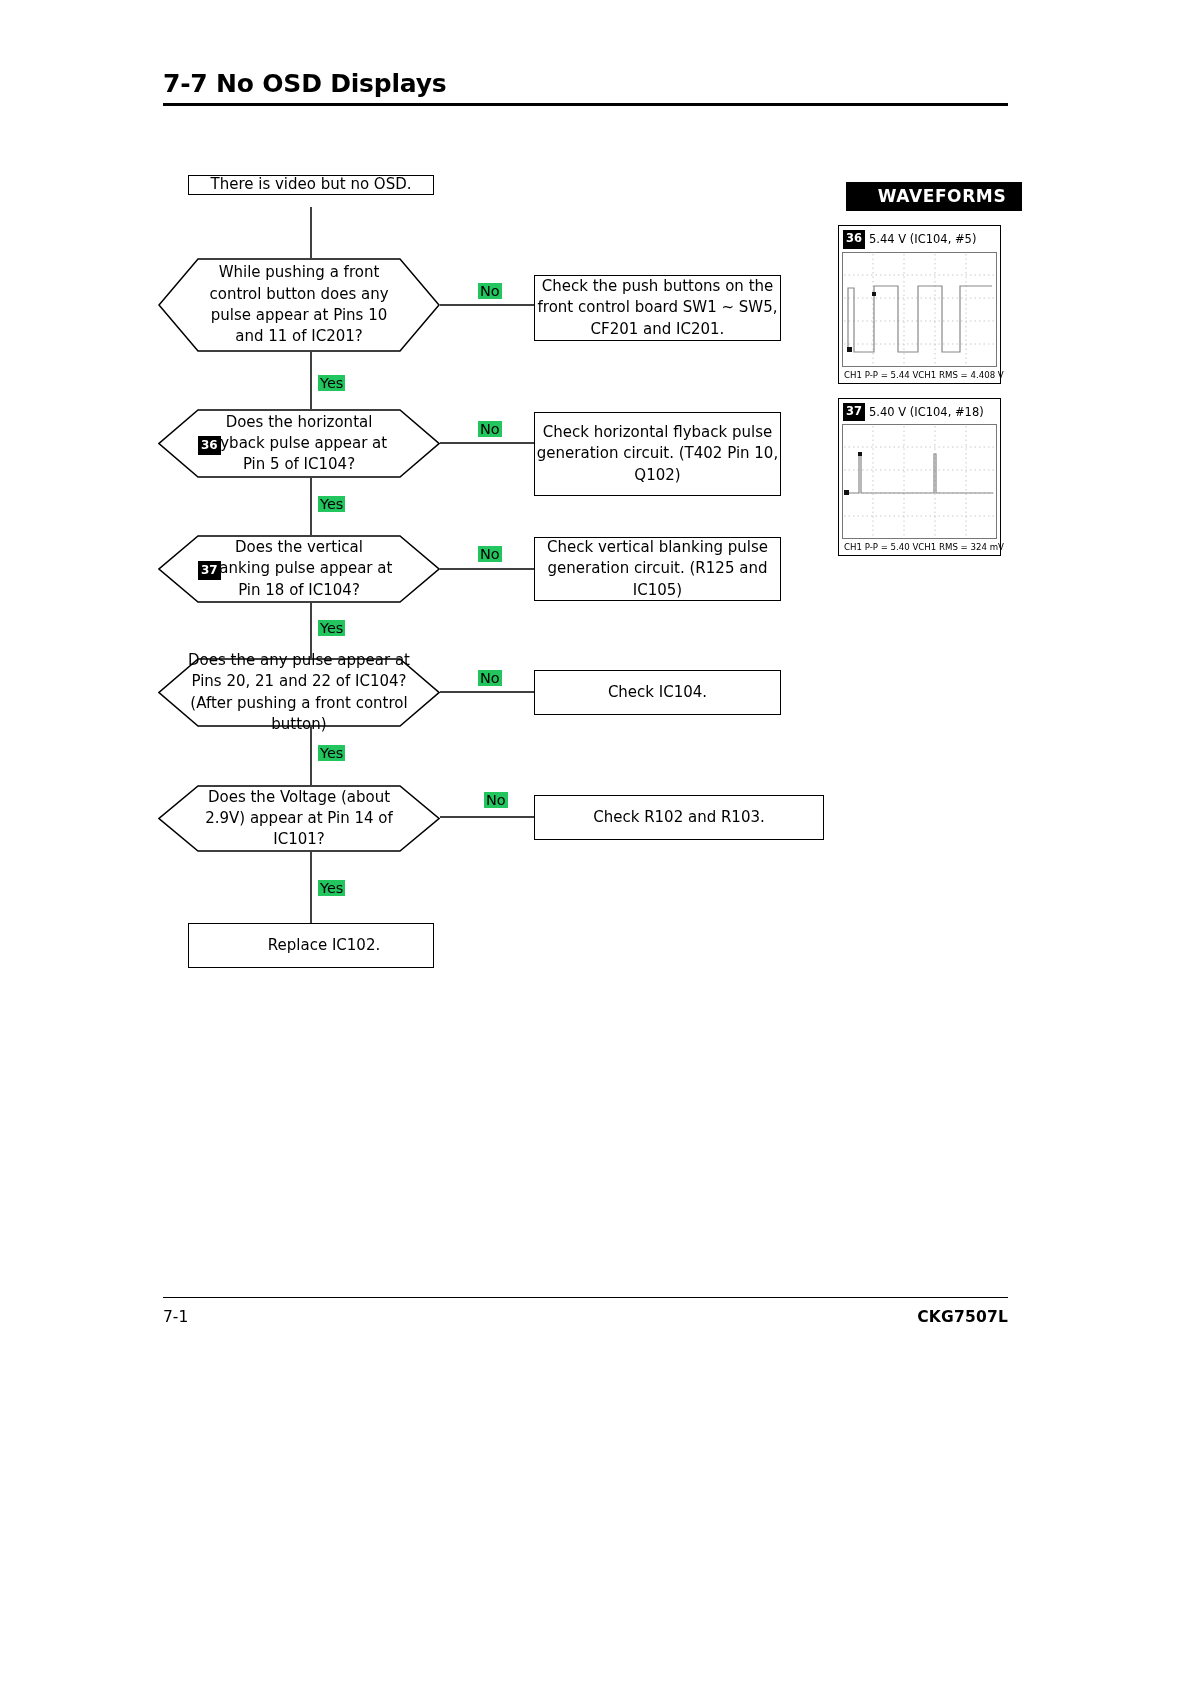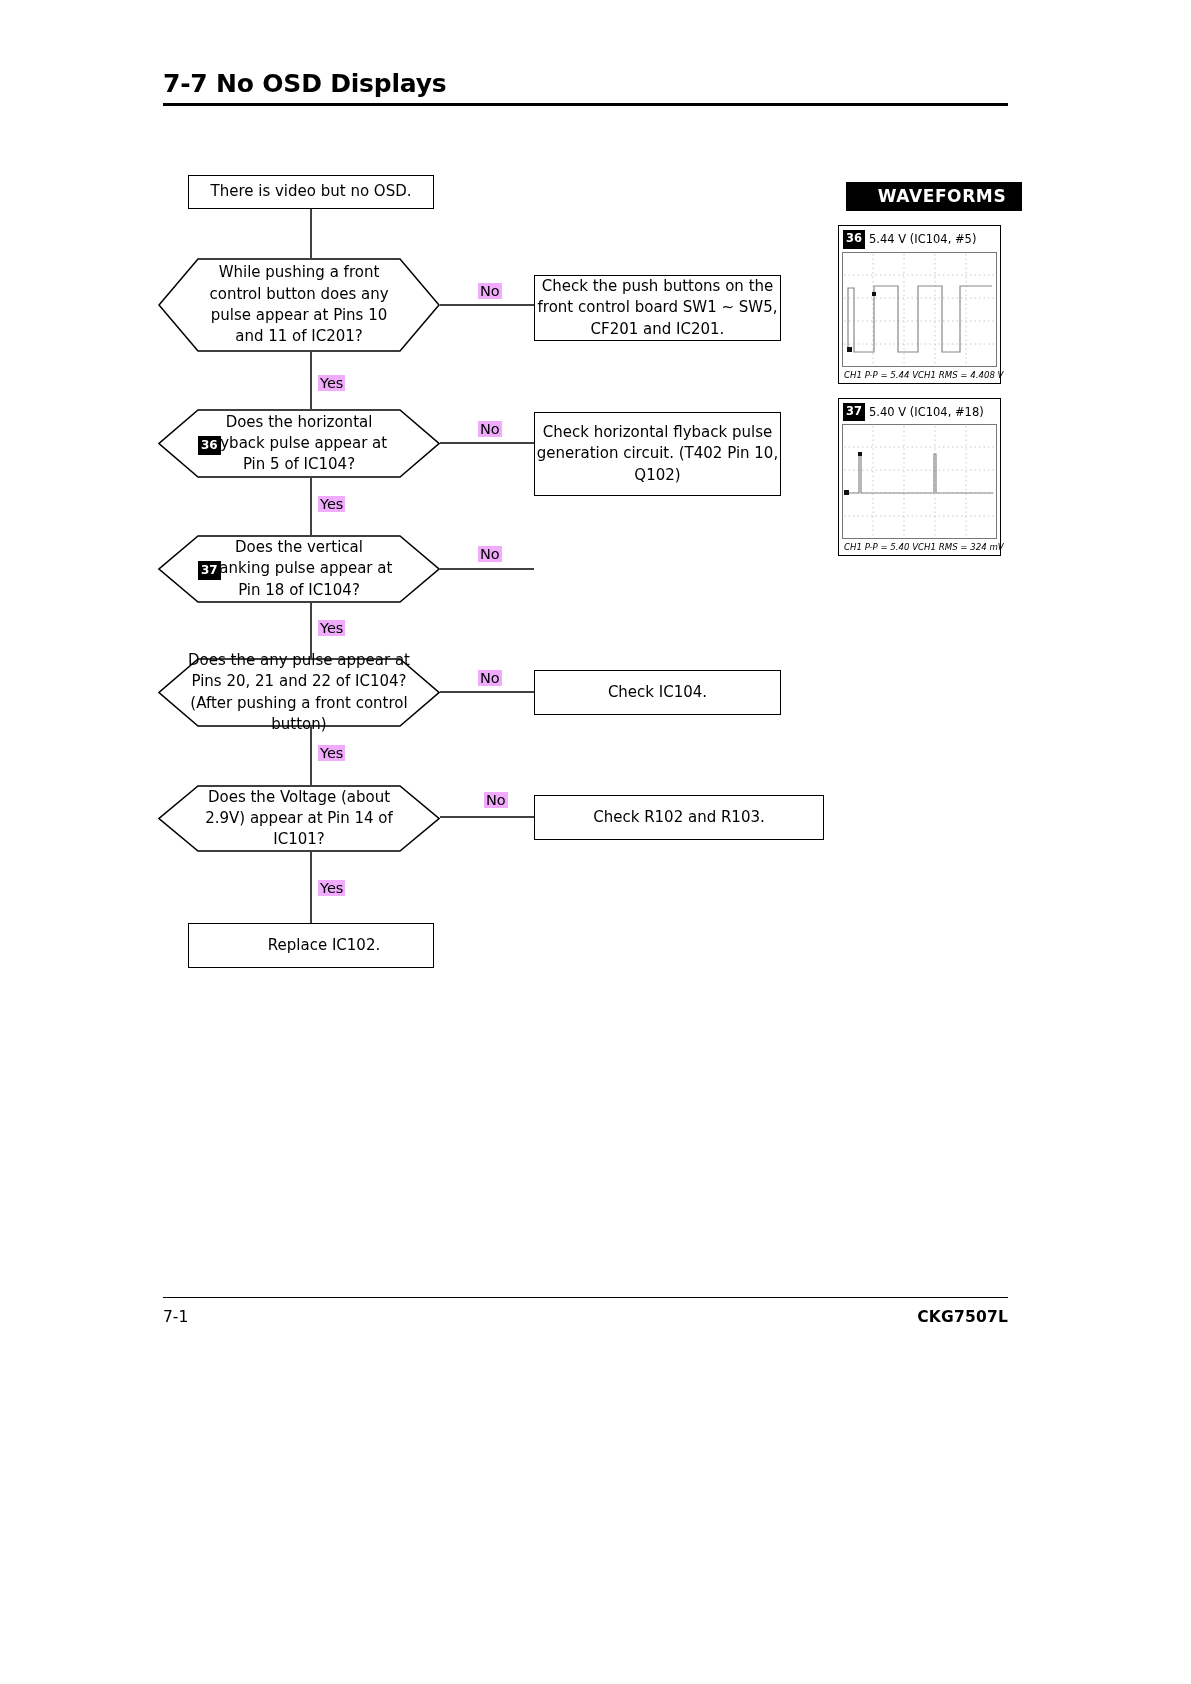--- a/index.html
+++ b/index.html
@@ -97,21 +97,21 @@
     font-weight: bold;
     line-height: 1;
     padding: 3px 3px 4px 3px;
     letter-spacing: 0px;
   }
 
   .edge-label {
     position: absolute;
     font-size: 14.5px;
     color: #000;
-    background: #f0abfc;
+    background: #22c55e;
     padding: 0 2px;
     z-index: 4;
   }
 
   
   #waveforms-panel {
     position: absolute;
     left: 838px;
     top: 182px;
     width: 170px;
@@ -157,21 +157,20 @@
     width: 100%;
     height: 115px;
     display: block;
   }
   .wf-foot {
     display: flex;
     justify-content: space-between;
     font-size: 8.6px;
     padding: 3px 2px 1px 2px;
     white-space: nowrap;
-    font-style: italic;
   }
 
   
   #footer-rule {
     position: absolute;
     left: 163px;
     top: 1297px;
     width: 845px;
     border-bottom: 1.5px solid #000;
   }
@@ -216,21 +215,21 @@
 
     <line x1="311" y1="851" x2="311" y2="924" stroke="#000" stroke-width="1.5"></line>
 
     <line x1="440" y1="305" x2="534" y2="305" stroke="#000" stroke-width="1.5"></line>
     <line x1="440" y1="443" x2="534" y2="443" stroke="#000" stroke-width="1.5"></line>
     <line x1="440" y1="569" x2="534" y2="569" stroke="#000" stroke-width="1.5"></line>
     <line x1="440" y1="692" x2="534" y2="692" stroke="#000" stroke-width="1.5"></line>
     <line x1="440" y1="817" x2="534" y2="817" stroke="#000" stroke-width="1.5"></line>
   </svg>
 
-  <div class="node proc-box" style="left:188px; top:175px; width:246px; height:34px;">
+  <div class="node proc-box" style="left:188px; top:175px; width:246px; height:20px;">
     <span>There is video but no OSD.</span>
   </div>
 
   <div class="node hex" style="left:158px; top:258px; width:282px; height:94px;">
     <svg class="hex-shape" viewBox="0 0 282 94" preserveAspectRatio="none">
       <polygon points="40,1 242,1 281,47 242,93 40,93 1,47" fill="#fff" stroke="#000" stroke-width="1.5"></polygon>
     </svg>
     <div class="hex-text">While pushing a front control button does any pulse appear at Pins 10 and 11 of IC201?</div>
   </div>
   <div class="edge-label" style="left:478px; top:283px;">No</div>
@@ -254,20 +253,23 @@
 
   <div class="node hex" style="left:158px; top:535px; width:282px; height:68px;">
     <svg class="hex-shape" viewBox="0 0 282 68" preserveAspectRatio="none">
       <polygon points="40,1 242,1 281,34 242,67 40,67 1,34" fill="#fff" stroke="#000" stroke-width="1.5"></polygon>
     </svg>
     <div class="wf-ref" style="left:40px; top:26px;">37</div>
     <div class="hex-text">Does the vertical blanking pulse appear at Pin 18 of IC104?</div>
   </div>
   <div class="edge-label" style="left:478px; top:546px;">No</div>
   <div class="edge-label" style="left:318px; top:620px;">Yes</div>
+  <div class="node proc-box" style="left:534px; top:537px; width:247px; height:64px;">
+    <span>Check vertical blanking pulse generation circuit. (R125 and IC105)</span>
+  </div>
 
   <div class="node hex" style="left:158px; top:658px; width:282px; height:69px;">
     <svg class="hex-shape" viewBox="0 0 282 69" preserveAspectRatio="none">
       <polygon points="40,1 242,1 281,34.5 242,68 40,68 1,34.5" fill="#fff" stroke="#000" stroke-width="1.5"></polygon>
     </svg>
     <div class="hex-text" style="padding:0 26px;">Does the any pulse appear at Pins 20, 21 and 22 of IC104? (After pushing a front control button)</div>
   </div>
   <div class="edge-label" style="left:478px; top:670px;">No</div>
   <div class="edge-label" style="left:318px; top:745px;">Yes</div>
   <div class="node proc-box" style="left:534px; top:670px; width:247px; height:45px;">

